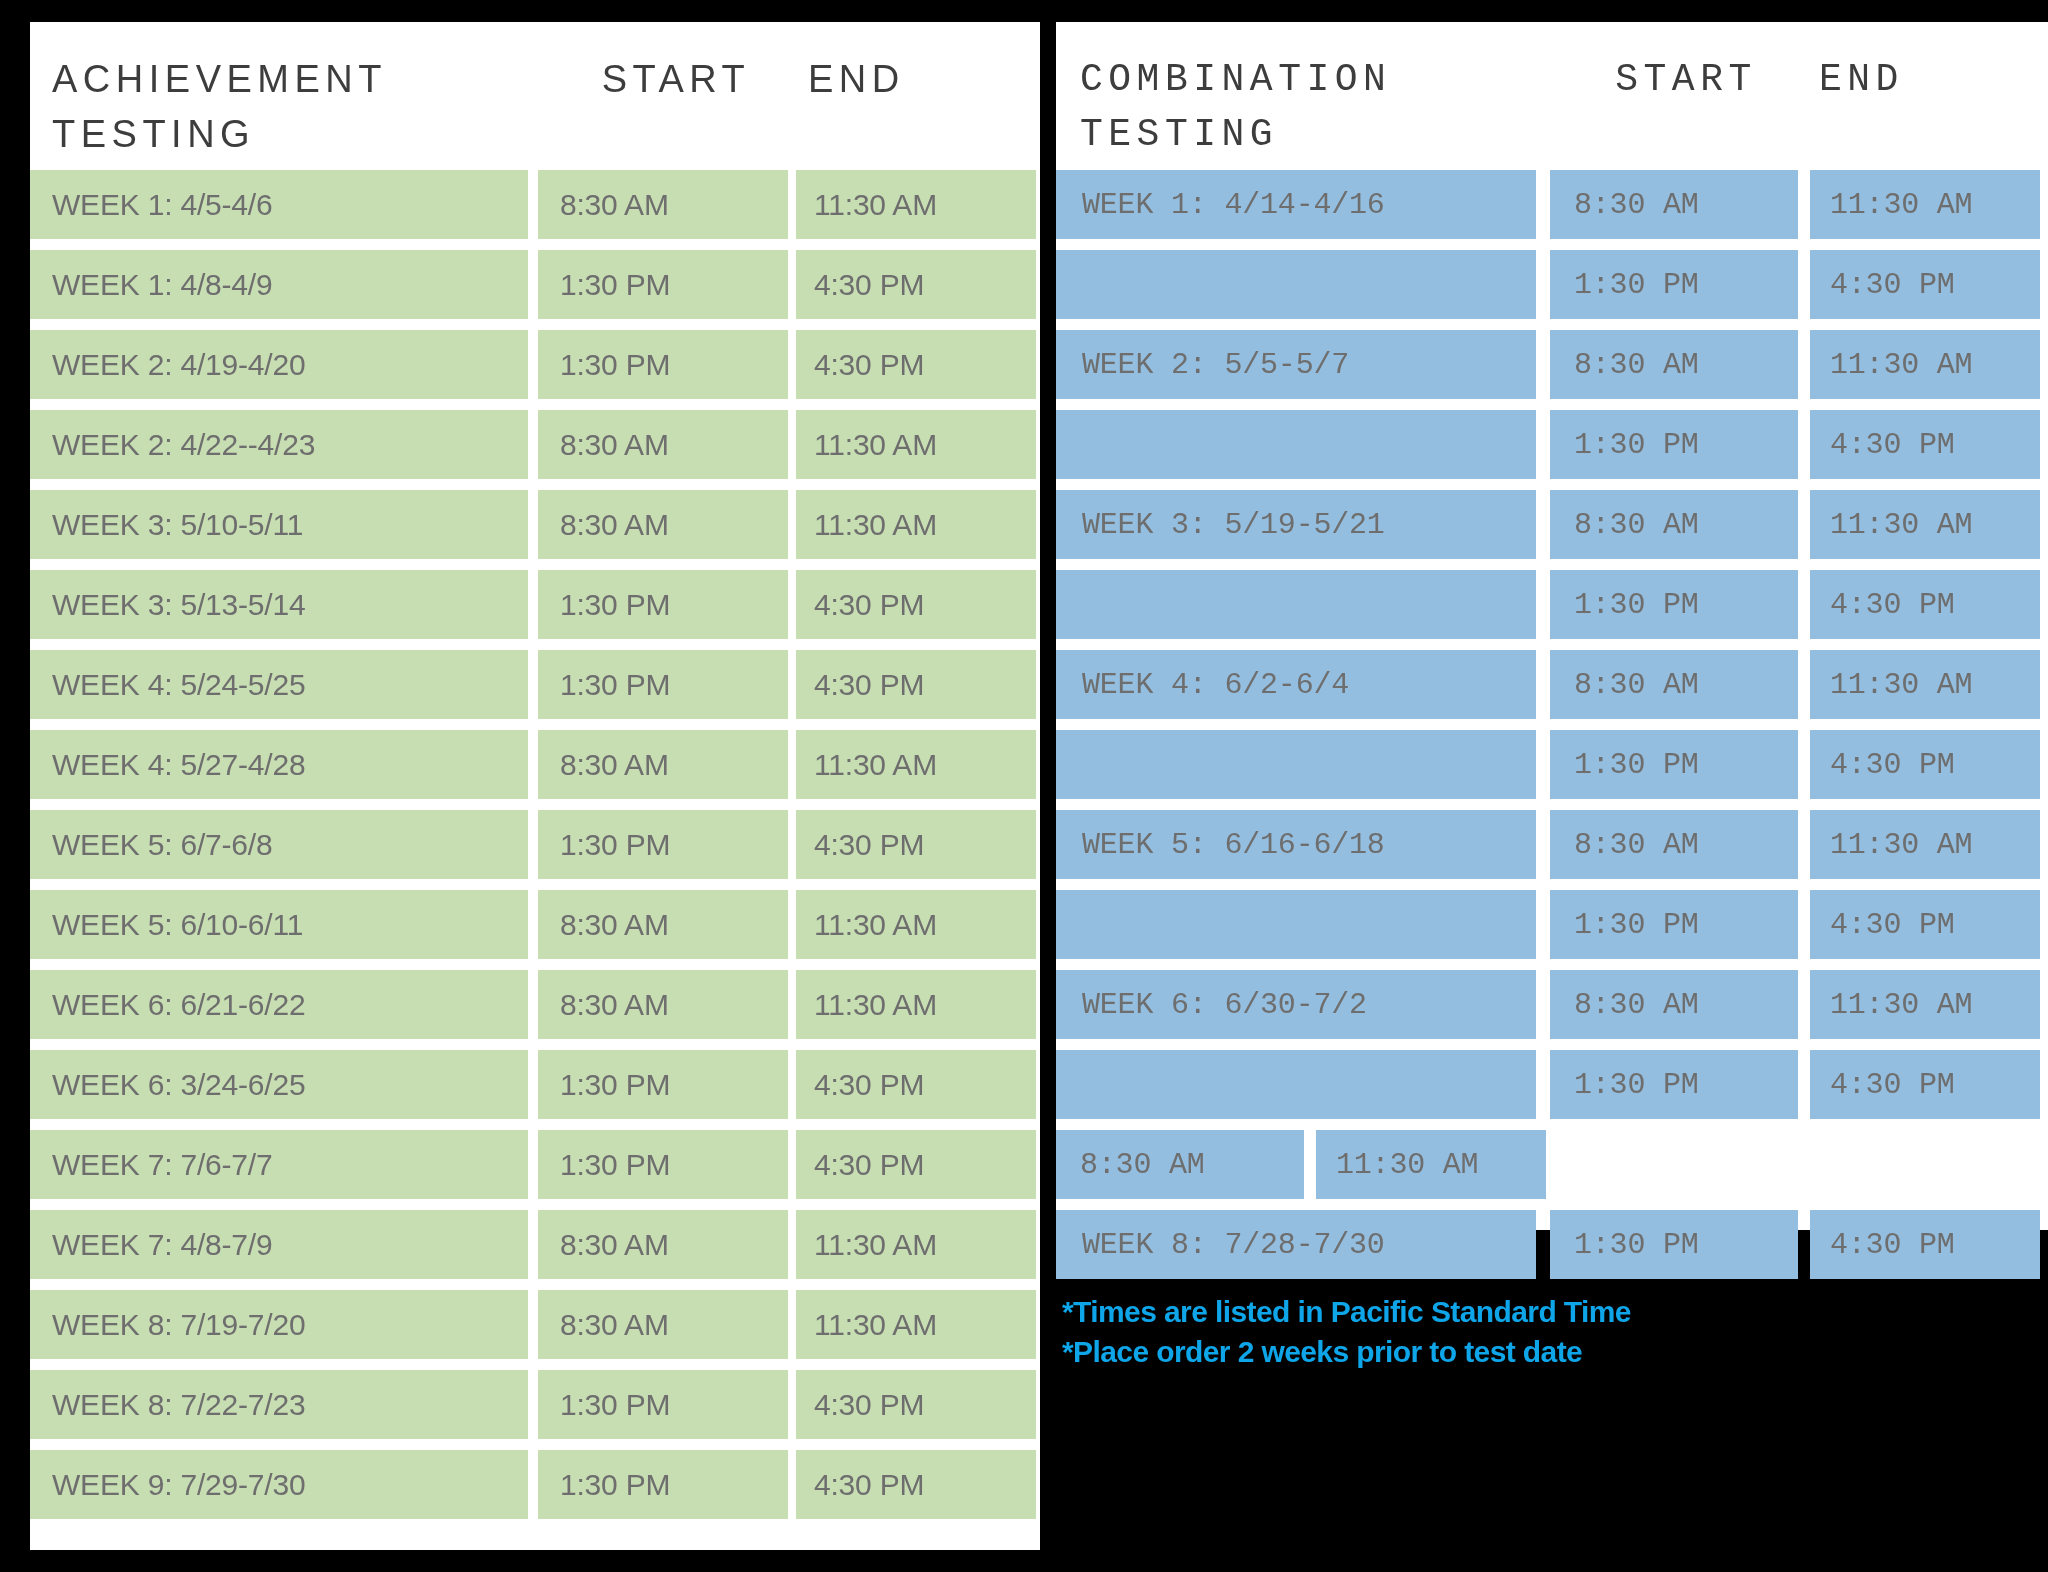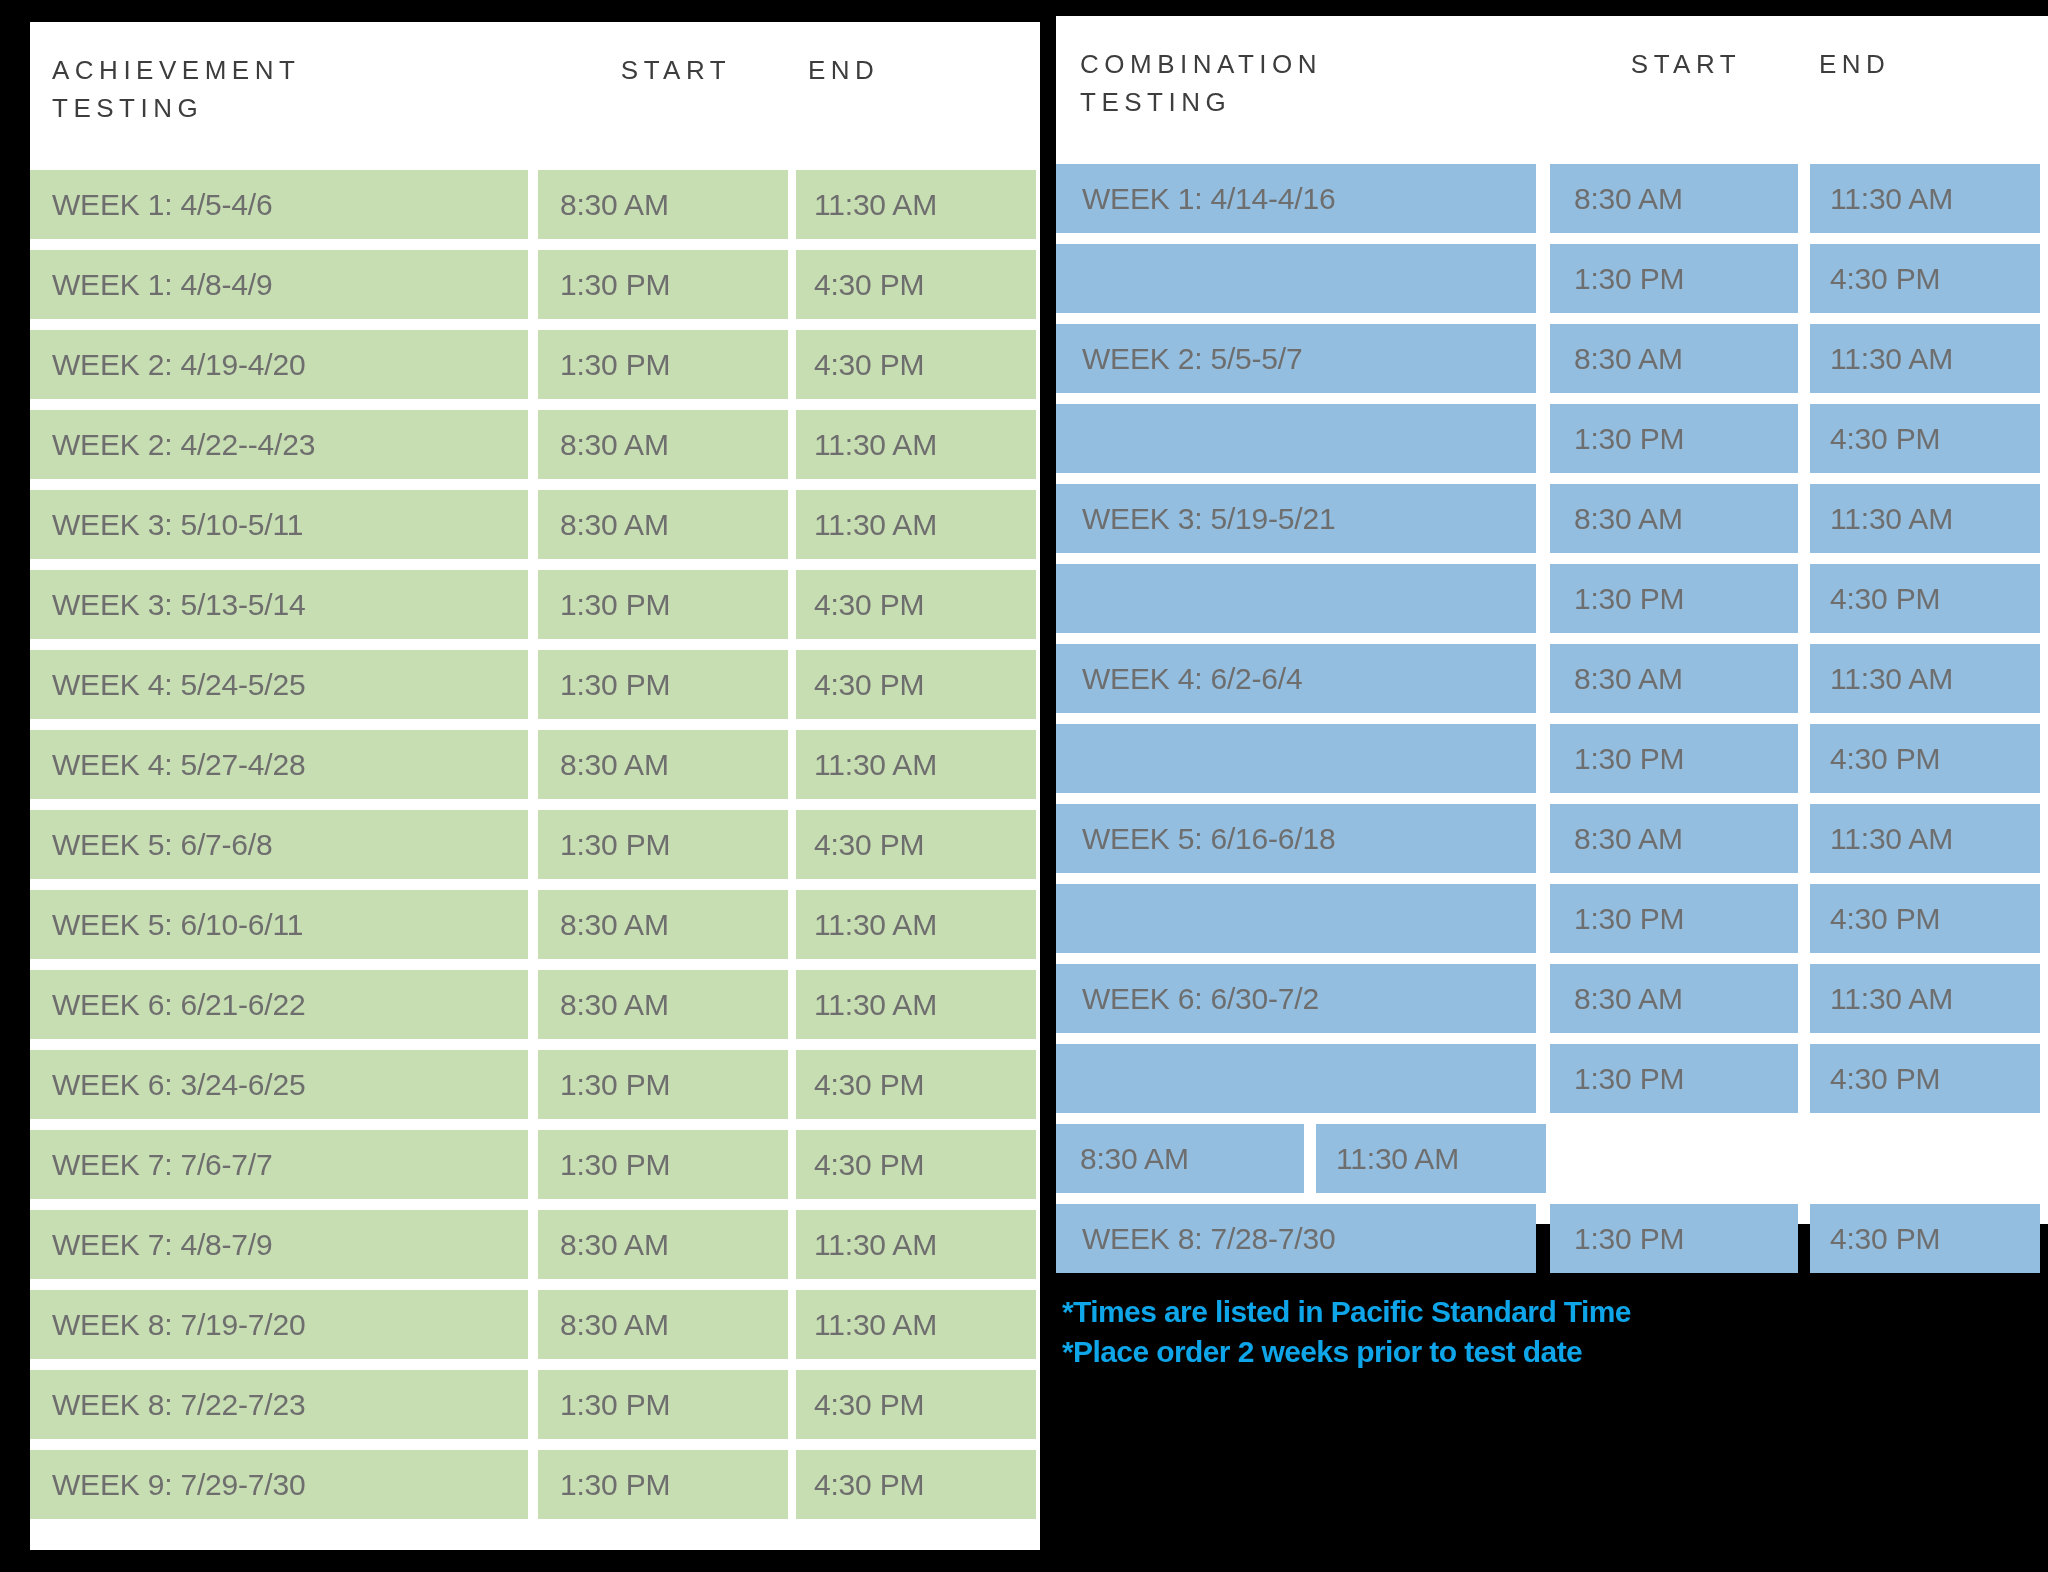--- a/index.html
+++ b/index.html
@@ -18,34 +18,34 @@
   
   .panel {
     position: absolute;
     background: #ffffff;
   }
   #panel-achievement {
     left: 30px; top: 22px;
     width: 1010px; height: 1528px;
   }
   #panel-combination {
-    left: 1056px; top: 16px;
-    width: 992px; height: 1208px;
+    left: 1056px; top: 22px;
+    width: 992px; height: 1208px; font-family: Liberation Mono, monospace;
   }
 
   
   .thead {
     display: flex;
     align-items: flex-start;
     padding: 30px 0 0 0;
     height: 148px;
   }
   .th {
     color: #3d3d3d;
-    font-size: 26px;
+    font-size: 38px;
     letter-spacing: 5.5px;
     line-height: 1.45;
     font-weight: 400;
     white-space: pre-line;
     text-transform: uppercase;
   }
   .th-week  { width: 510px; padding-left: 22px; }
   .th-start { width: 250px; padding-left: 22px; text-align: center; }
   .th-end   { width: 240px; padding-left: 18px; }
 

